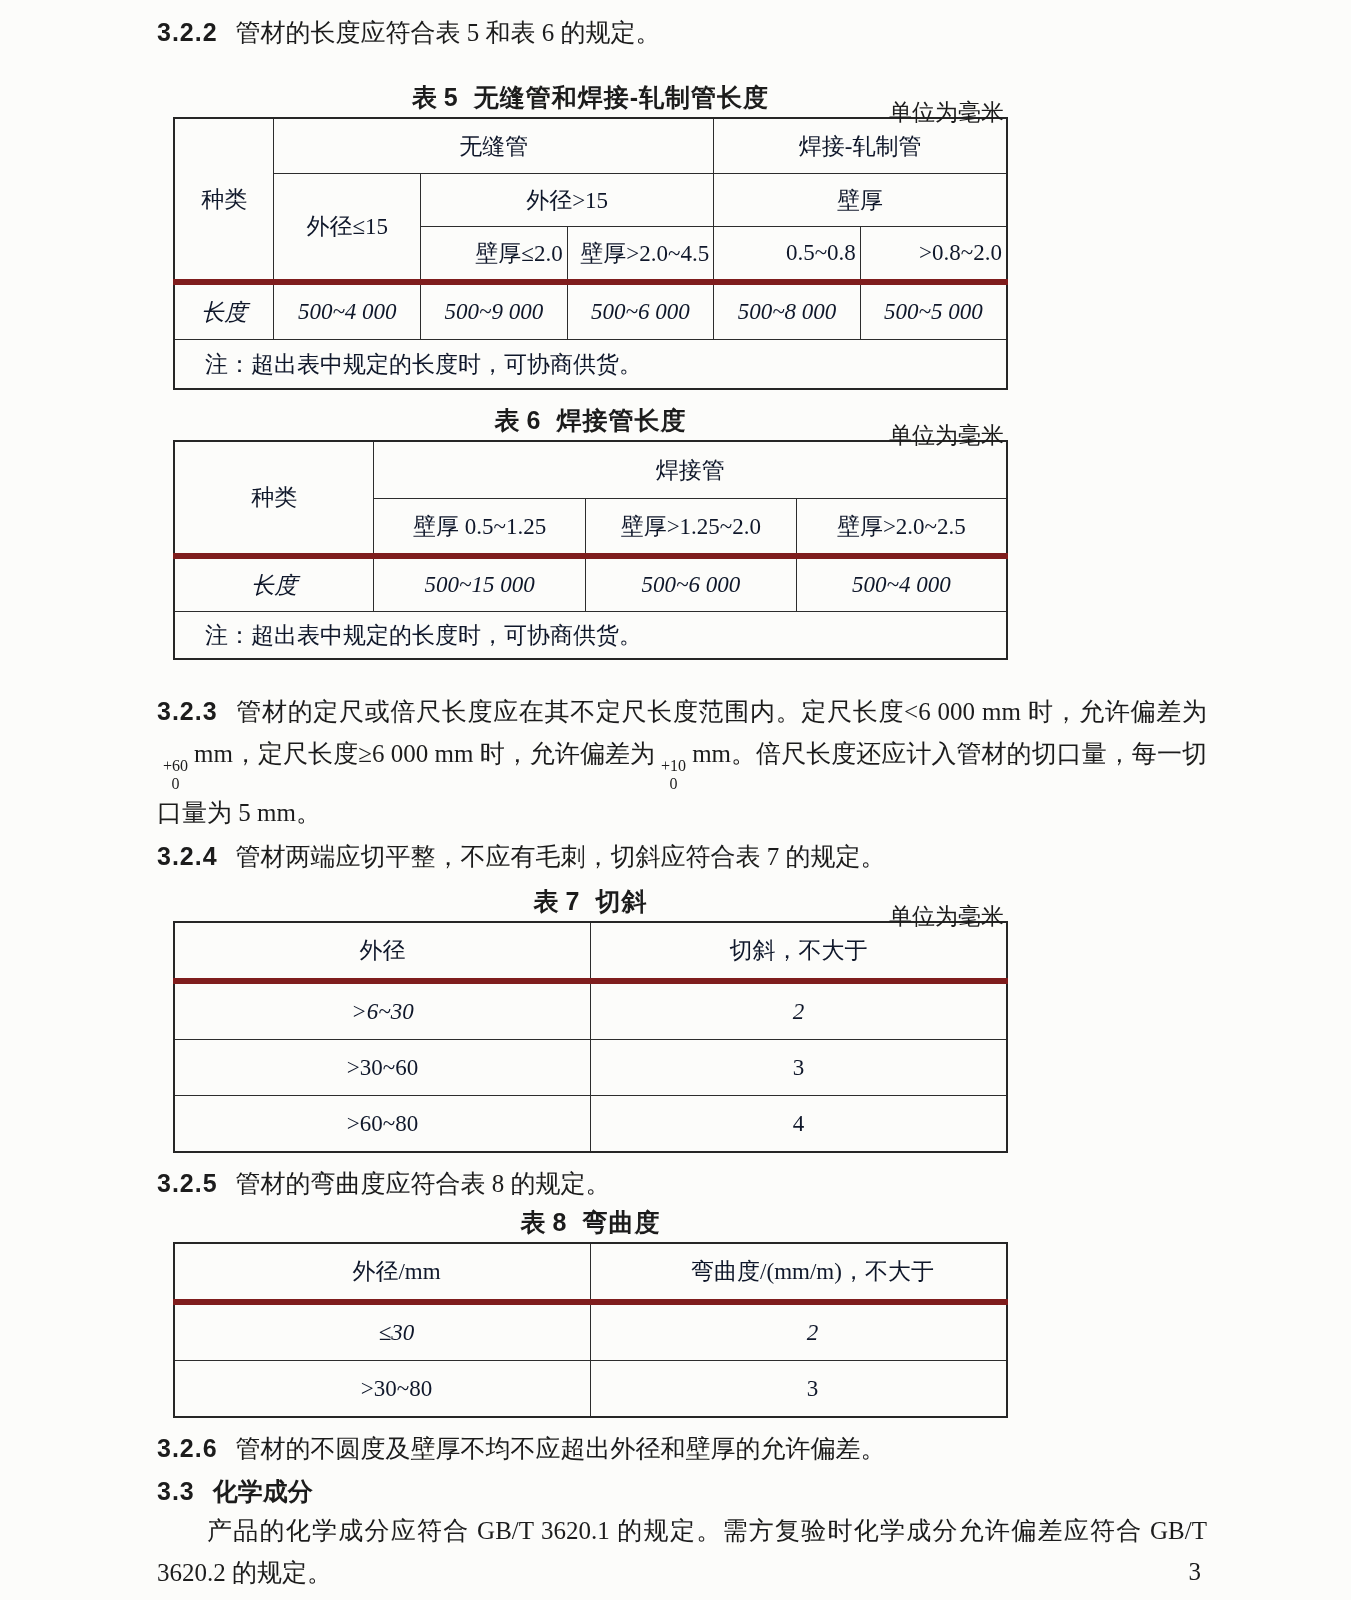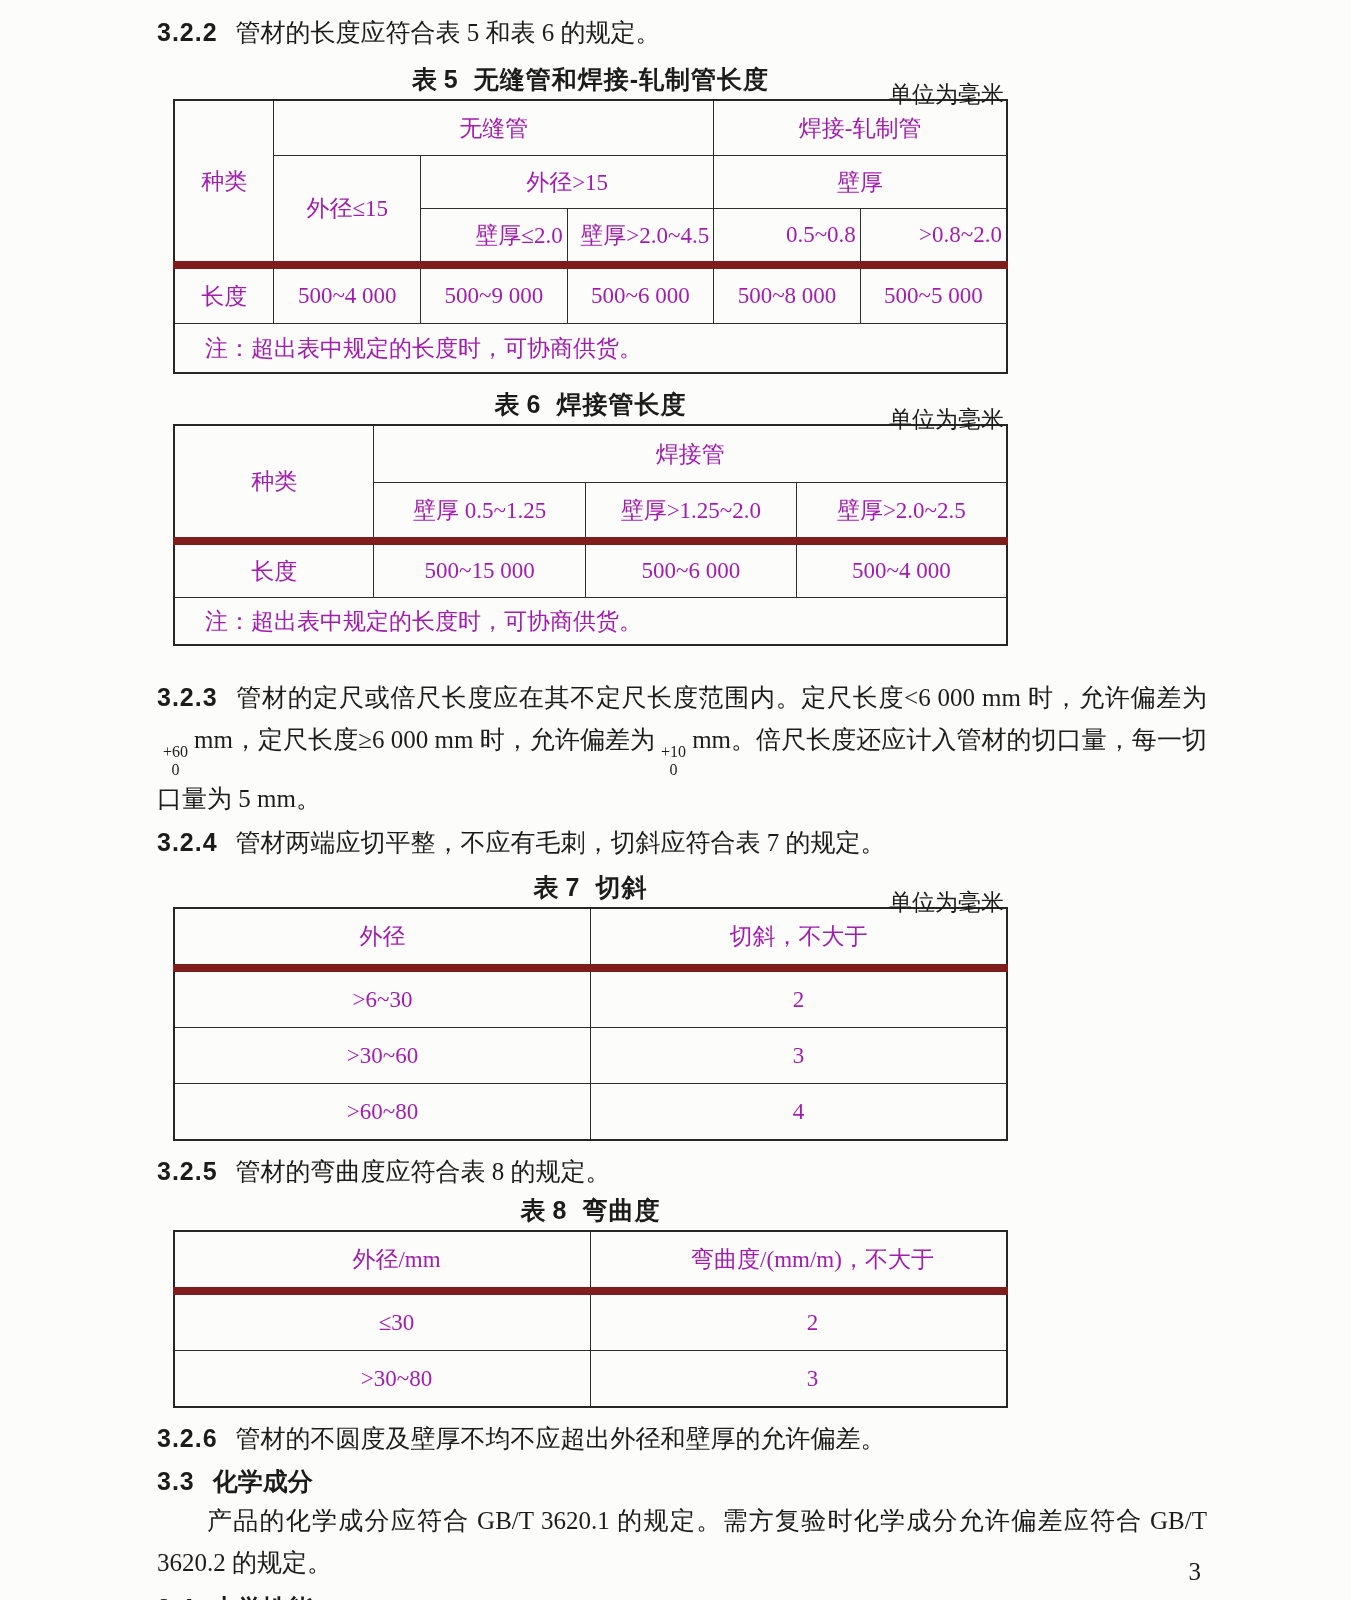--- a/index.html
+++ b/index.html
@@ -26,43 +26,43 @@
   .cap-unit{
     position:absolute;right:4px;top:16px;font-size:23px;font-weight:400;
     font-family:"Liberation Serif","DejaVu Serif",serif;
   }
   table{
     border-collapse:collapse;width:100%;table-layout:fixed;
     border:2.5px solid #262626;margin-top:4px;
   }
   td{
     border:1px solid #2d2d2d;text-align:center;vertical-align:middle;
-    font-size:23px;padding:2px 4px;color:#a21caf;
-  }
-  tr.sep td{border-top:8px solid #7f1d1d;}
+    font-size:23px;padding:2px 4px;color:#0f172a;
+  }
+  tr.sep td{border-top:6px solid #7f1d1d;font-style:italic;}
   td.note-cell{text-align:left;padding-left:30px;font-size:23px;border-top:1.5px solid #262626;}
 
   .tol{
     display:inline-flex;flex-direction:column;align-items:center;
     font-size:16px;line-height:1.1;vertical-align:-9px;margin:0 6px;
   }
 
   .mt-c5{margin-top:14px;}
   .mt-c6{margin-top:14px;}
   .mt-323{margin-top:30px;}
   .mt-324{margin-top:6px;}
   .mt-c7{margin-top:12px;}
   .mt-325{margin-top:14px;}
   .mt-c8{margin-top:6px;}
   .mt-326{margin-top:14px;}
   .mt-33{margin-top:10px;}
   .mt-33b{margin-top:2px;text-indent:2em;}
   .mt-34{margin-top:8px;}
   .mt-341{margin-top:6px;}
-  .mb-322{margin-bottom:14px;}
+  .mb-322{margin-bottom:32px;}
 
   .t5 tr.hr1 td{height:50px;}
   .t5 tr.hr2 td{height:48px;}
   .t5 tr.hr3 td{height:48px;text-align:right;}
   .t5 tr.dr td{height:50px;}
   .t5 tr.nr td{height:44px;}
   .t6 tr.hr1 td{height:52px;}
   .t6 tr.hr2 td{height:50px;}
   .t6 tr.dr td{height:48px;}
   .t6 tr.nr td{height:42px;}

